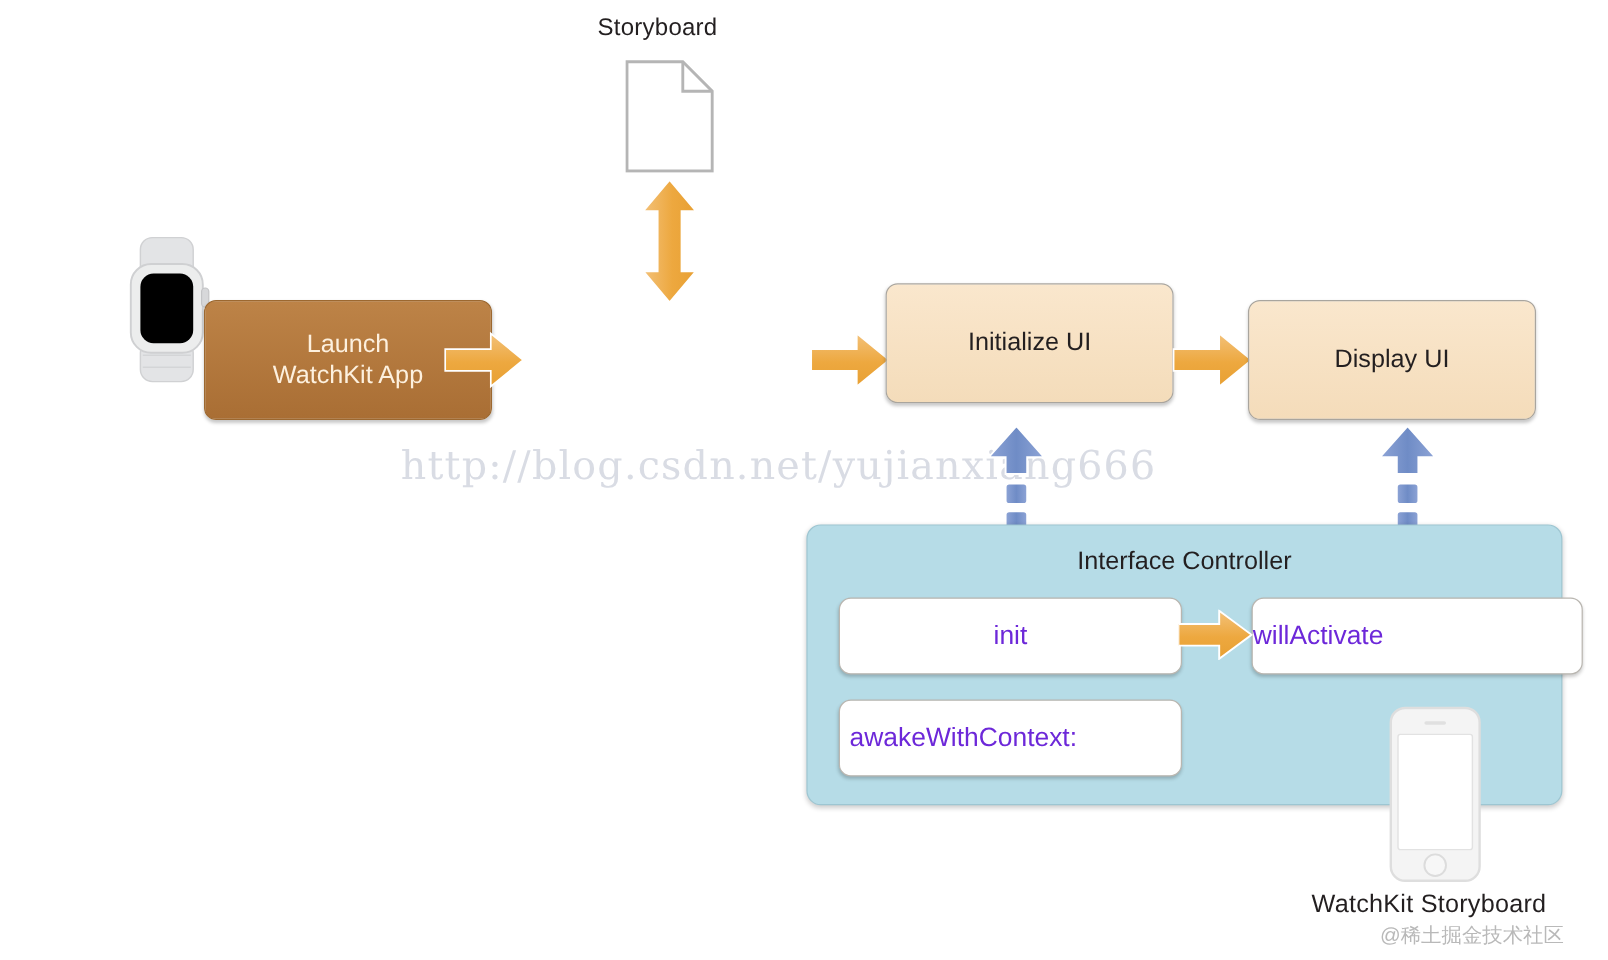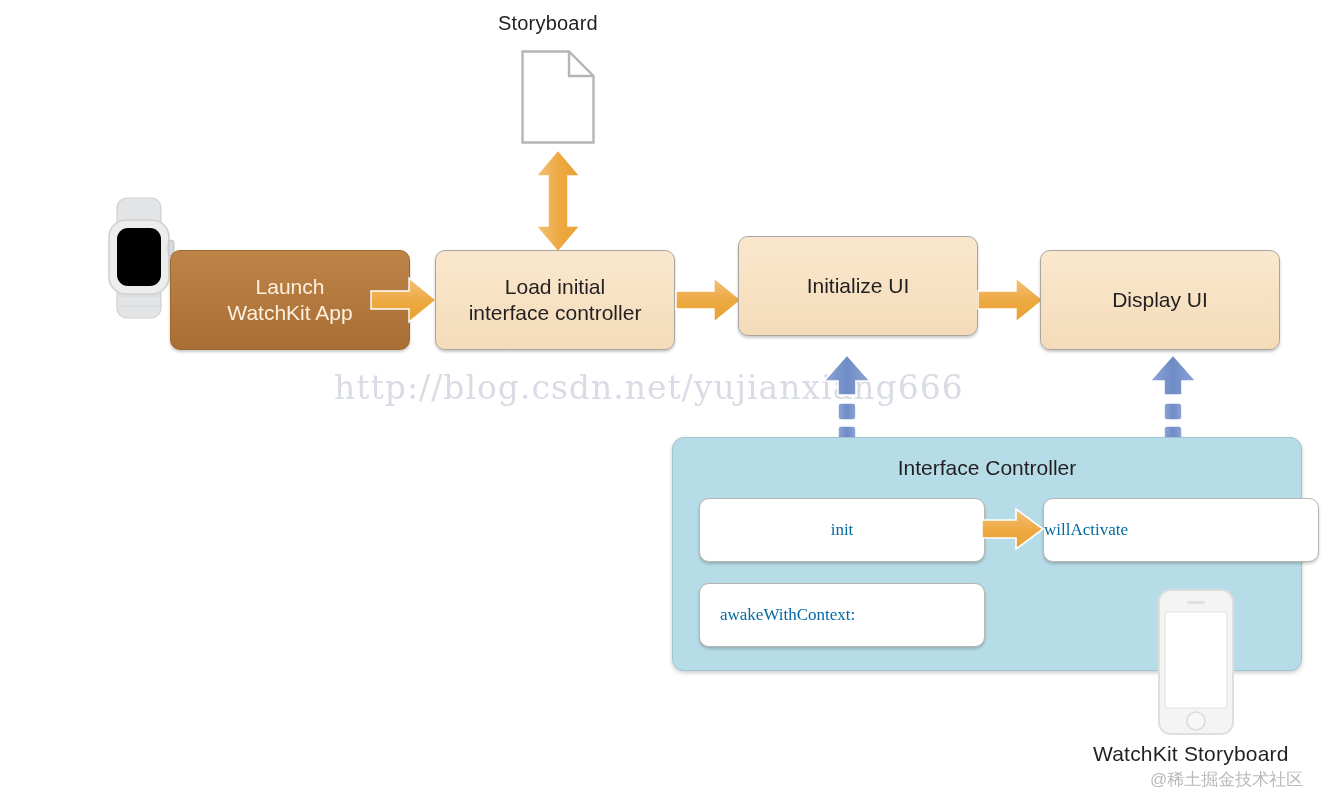--- a/index.html
+++ b/index.html
@@ -129,36 +129,36 @@
   }
 
   .methodbox {
     position: absolute;
     background: #ffffff;
     border: 1.5px solid #b9b6b0;
     border-radius: 10px;
     box-sizing: border-box;
     display: flex;
     align-items: center;
-    font-family: Liberation Serif, serif;
-    font-size: 17px;
-    color: #0369a1;
+    font-family: Liberation Sans, sans-serif;
+    font-size: 22px;
+    color: #6d28d9;
     box-shadow: 0 2px 3px rgba(0,0,0,.20);
   }
   #method-init {
     left: 26px; top: 60px; width: 286px; height: 64px;
     justify-content: center;
   }
   #method-willactivate {
     left: 370px; top: 60px; width: 276px; height: 64px;
     justify-content: flex-start;
   }
   #method-awake {
     left: 26px; top: 145px; width: 286px; height: 64px;
-    padding-left: 20px;
+    padding-left: 8px;
   }
 
   
   #watch-icon {
     position: absolute;
     left: 100px;
     top: 196px;
     width: 82px;
     height: 124px;
   }
@@ -256,26 +256,20 @@
         <linearGradient id="og2" x1="0" y1="0" x2="0" y2="1">
           <stop offset="0%" stop-color="#f3c179"></stop>
           <stop offset="55%" stop-color="#eda83f"></stop>
           <stop offset="100%" stop-color="#e8a033"></stop>
         </linearGradient>
       </defs>
       <path d="M0 14 H38 V1 L65 23 L38 45 V32 H0 Z" fill="url(#og2)" stroke="#ffffff" stroke-width="1.4"></path>
     </svg>
   </div>
 
-  <div class="flowbox tan" id="box-load">
-    <div>
-      <span>Load initial</span><br>
-      <span>interface controller</span>
-    </div>
-  </div>
 
   <div class="arrow-h" id="arrow-load-init">
     <svg width="66" height="46" viewBox="0 0 66 46">
       <path d="M0 14 H38 V1 L65 23 L38 45 V32 H0 Z" fill="url(#og2)" stroke="#ffffff" stroke-width="1.4"></path>
     </svg>
   </div>
 
   <div class="flowbox tan" id="box-initialize">
     <span>Initialize UI</span>
   </div>

